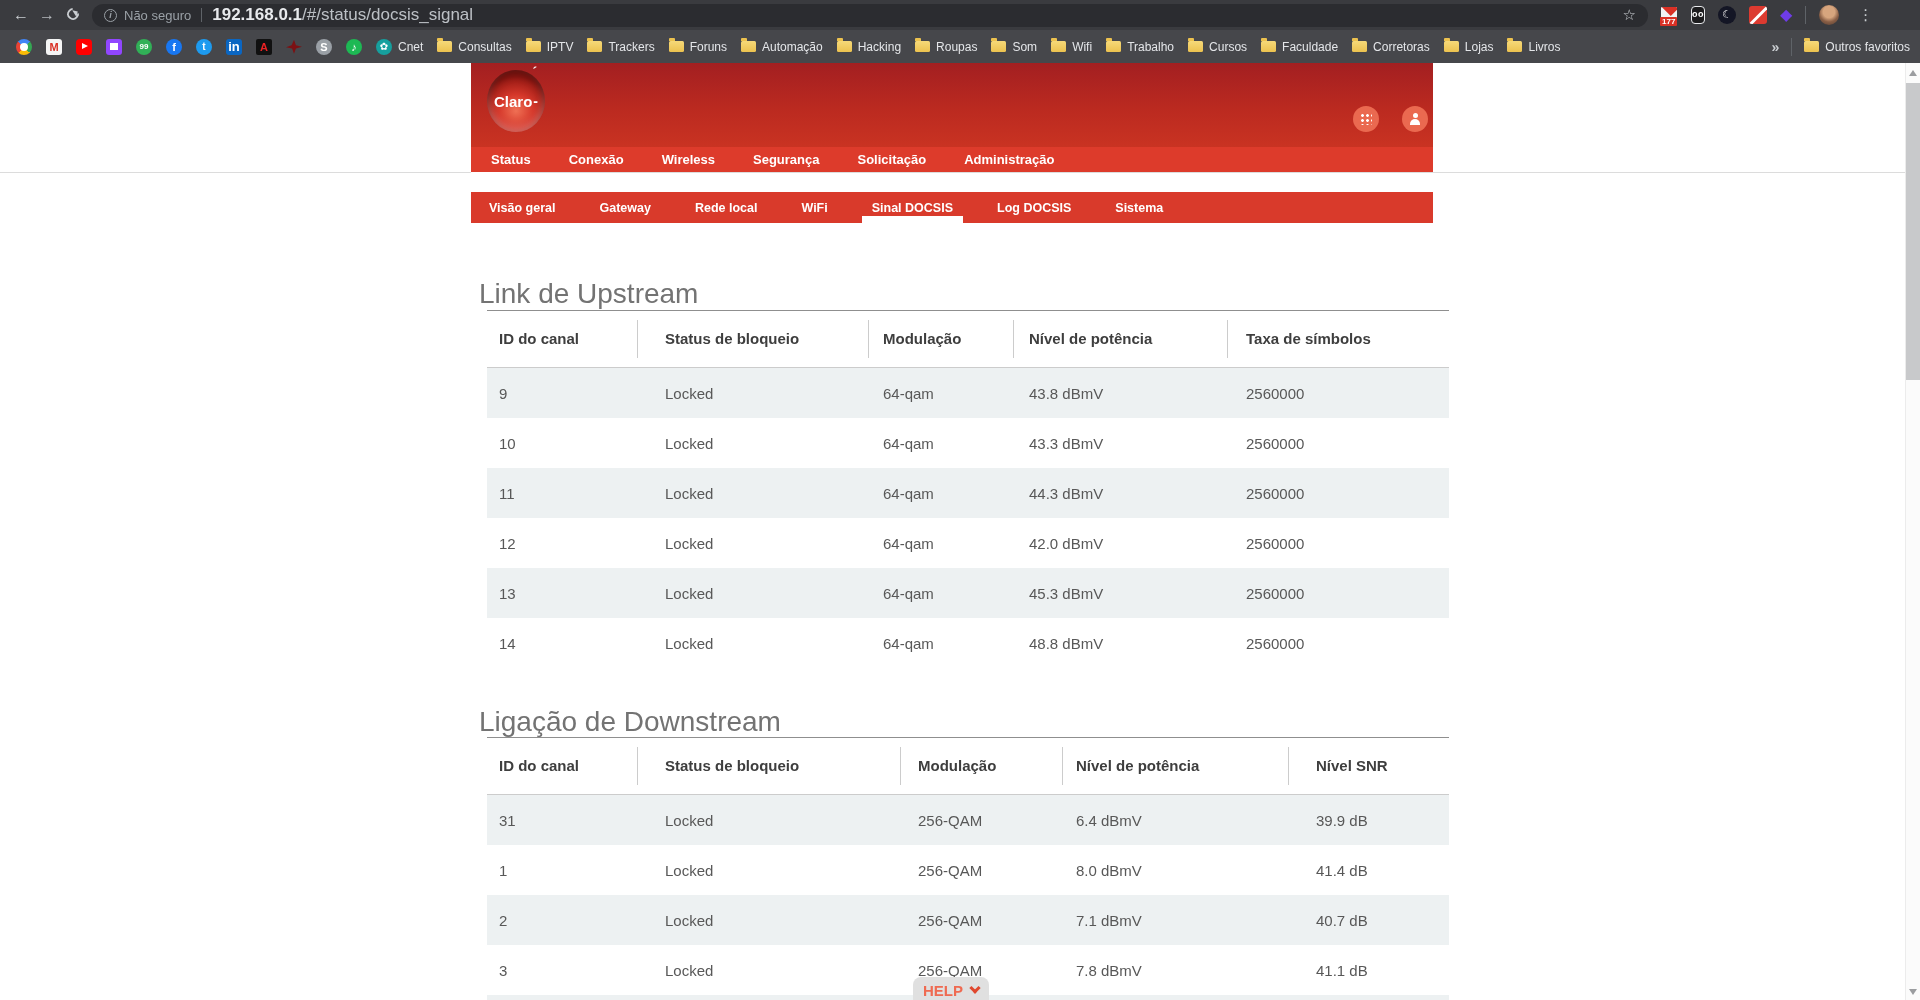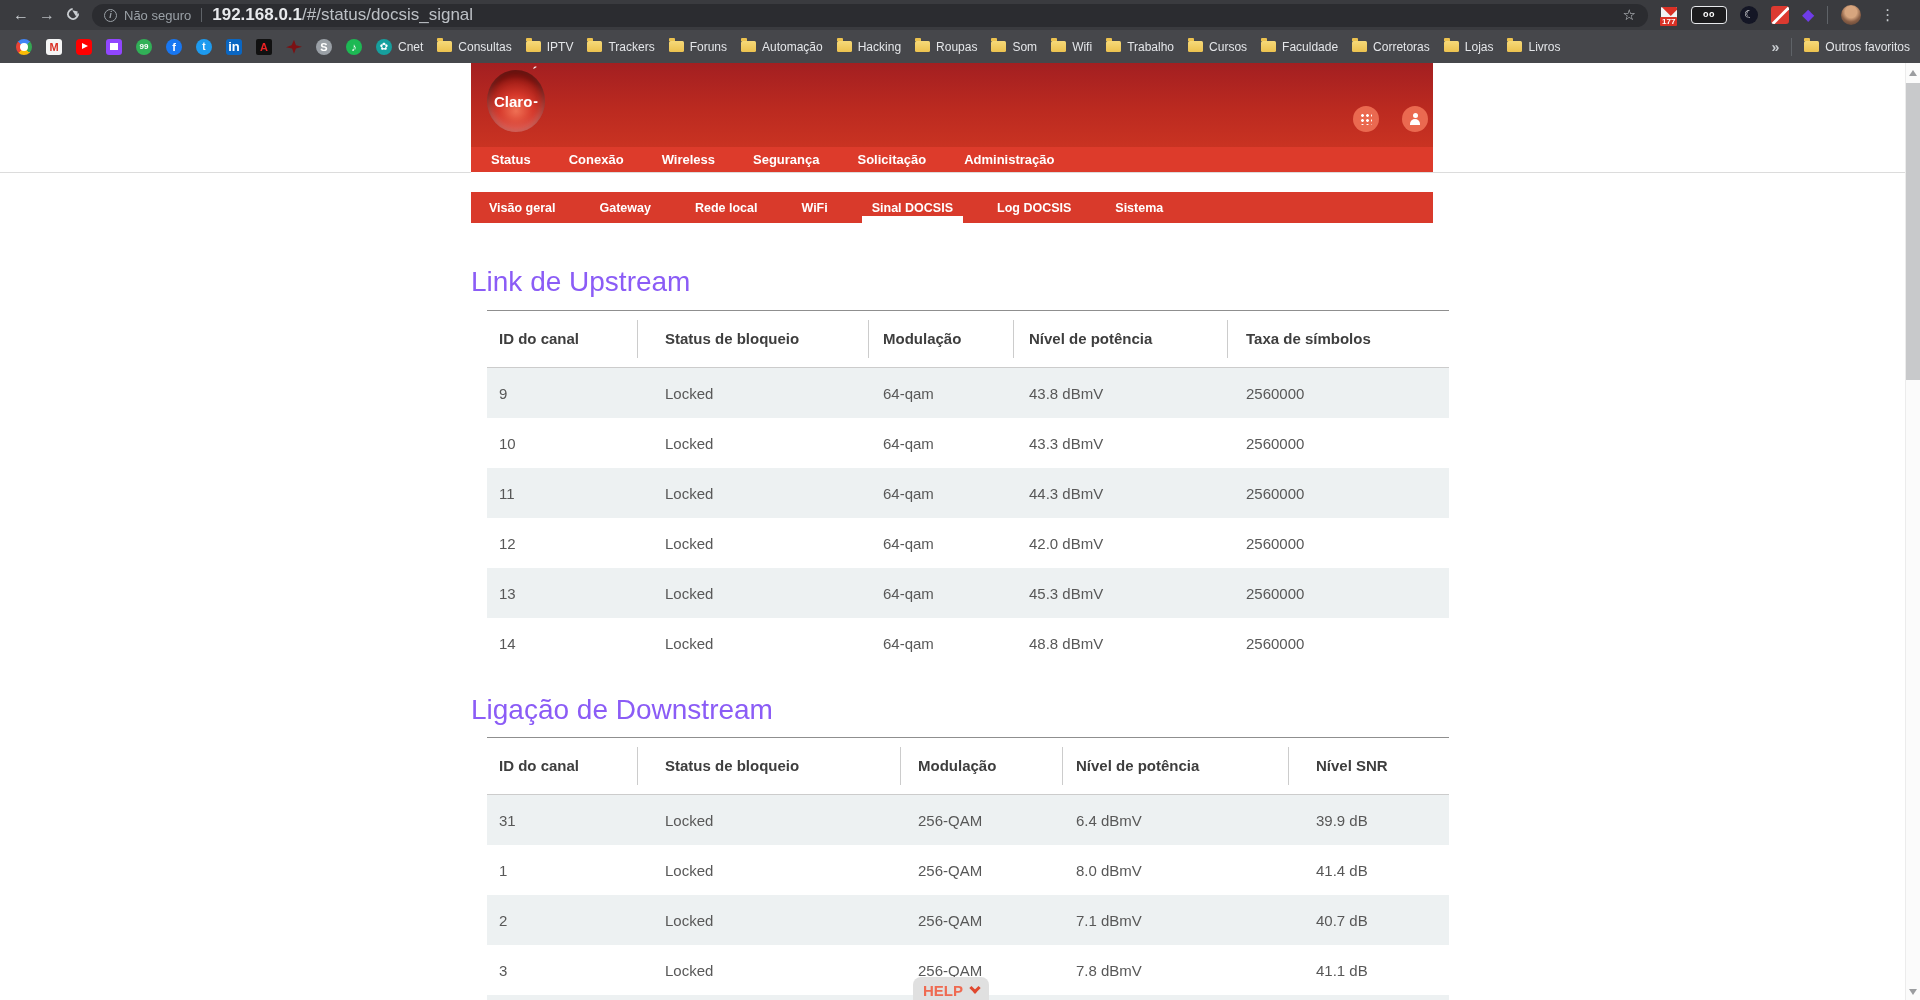--- a/index.html
+++ b/index.html
@@ -24,21 +24,21 @@
   .url .path { color:#bcc0c5; }
   .star { margin-left:auto; color:#c9cdd1; font-size:15px; }
   .ext-area { display:flex; align-items:center; gap:13px; margin-left:12px; }
   .ext-mail { position:relative; width:18px; height:18px; }
   .ext-mail .env { position:absolute; top:1px; left:1px; width:16px; height:11px; background:#f1f3f4;
     border-radius:1px; overflow:hidden; }
   .ext-mail .env::before { content:''; position:absolute; top:-6px; left:0; width:16px; height:11px;
     background:#d93025; transform:rotate(45deg); }
   .ext-mail .badge { position:absolute; bottom:-2px; left:0; background:#d93025; color:#fff;
     font-size:8px; font-weight:bold; line-height:9px; padding:0 2px; border-radius:1px; }
-  .ext-oo { width:36px; height:18px; background:#1c1c1e; border:1.5px solid #e8eaed; border-radius:4px;
+  .ext-oo { width:14px; height:18px; background:#1c1c1e; border:1.5px solid #e8eaed; border-radius:4px;
     color:#fff; font-size:9px; font-weight:bold; text-align:center; line-height:14px; letter-spacing:0.5px; }
   .ext-moon { width:18px; height:18px; background:#141625; border-radius:50%; color:#fff;
     font-size:11px; text-align:center; line-height:17px; }
   .ext-wand { width:18px; height:18px; background:#dc3a30; border-radius:3px; position:relative; overflow:hidden; }
   .ext-wand::before { content:''; position:absolute; left:8px; top:-2px; width:3px; height:24px;
     background:#fff; transform:rotate(45deg); }
   .ext-diamond { color:#6f3ce8; font-size:16px; line-height:18px; }
   .ext-div { width:1px; height:18px; background:#5f6368; }
   .avatar { width:20px; height:20px; border-radius:50%;
     background:radial-gradient(circle at 50% 35%, #d7a57e 0 35%, #8a5f46 60%, #4e3a30 100%); }
@@ -107,21 +107,21 @@
     font-size:13px; font-weight:bold; color:#fff; }
   .tab-patch { position:absolute; top:109px; left:0; width:59px; height:10px; background:#fff; z-index:2; }
 
   .subnav { position:absolute; top:129px; left:0; width:100%; height:31px; background:#d93a2b;
     display:flex; align-items:center; padding-left:16px; gap:40px;
     font-size:12.5px; font-weight:bold; color:#fff; }
   .subnav-item { position:relative; height:100%; display:flex; align-items:center; padding:0 2px; }
   .subnav-item.active::after { content:''; position:absolute; left:-8px; right:-8px; bottom:0;
     height:7px; background:#fff; }
 
-  .section-title { position:absolute; left:0; color:#8b5cf6; font-size:28px; font-weight:400; }
+  .section-title { position:absolute; left:8px; color:#737373; font-size:28px; font-weight:400;margin-top:12px; }
   .us-title { top:203px; }
   .ds-title { top:631px; }
 
   .table { position:absolute; left:16px; width:100%; }
   .us-table { top:247px; }
   .ds-table { top:674px; }
   .thead, .tr { display:grid; align-items:center; }
   .us-table .thead, .us-table .tr { grid-template-columns:151px 231px 145px 214px auto; }
   .ds-table .thead, .ds-table .tr { grid-template-columns:151px 263px 162px 226px auto; }
   .thead { height:58px; border-top:1px solid #8f8f8f; border-bottom:1px solid #ccc;

